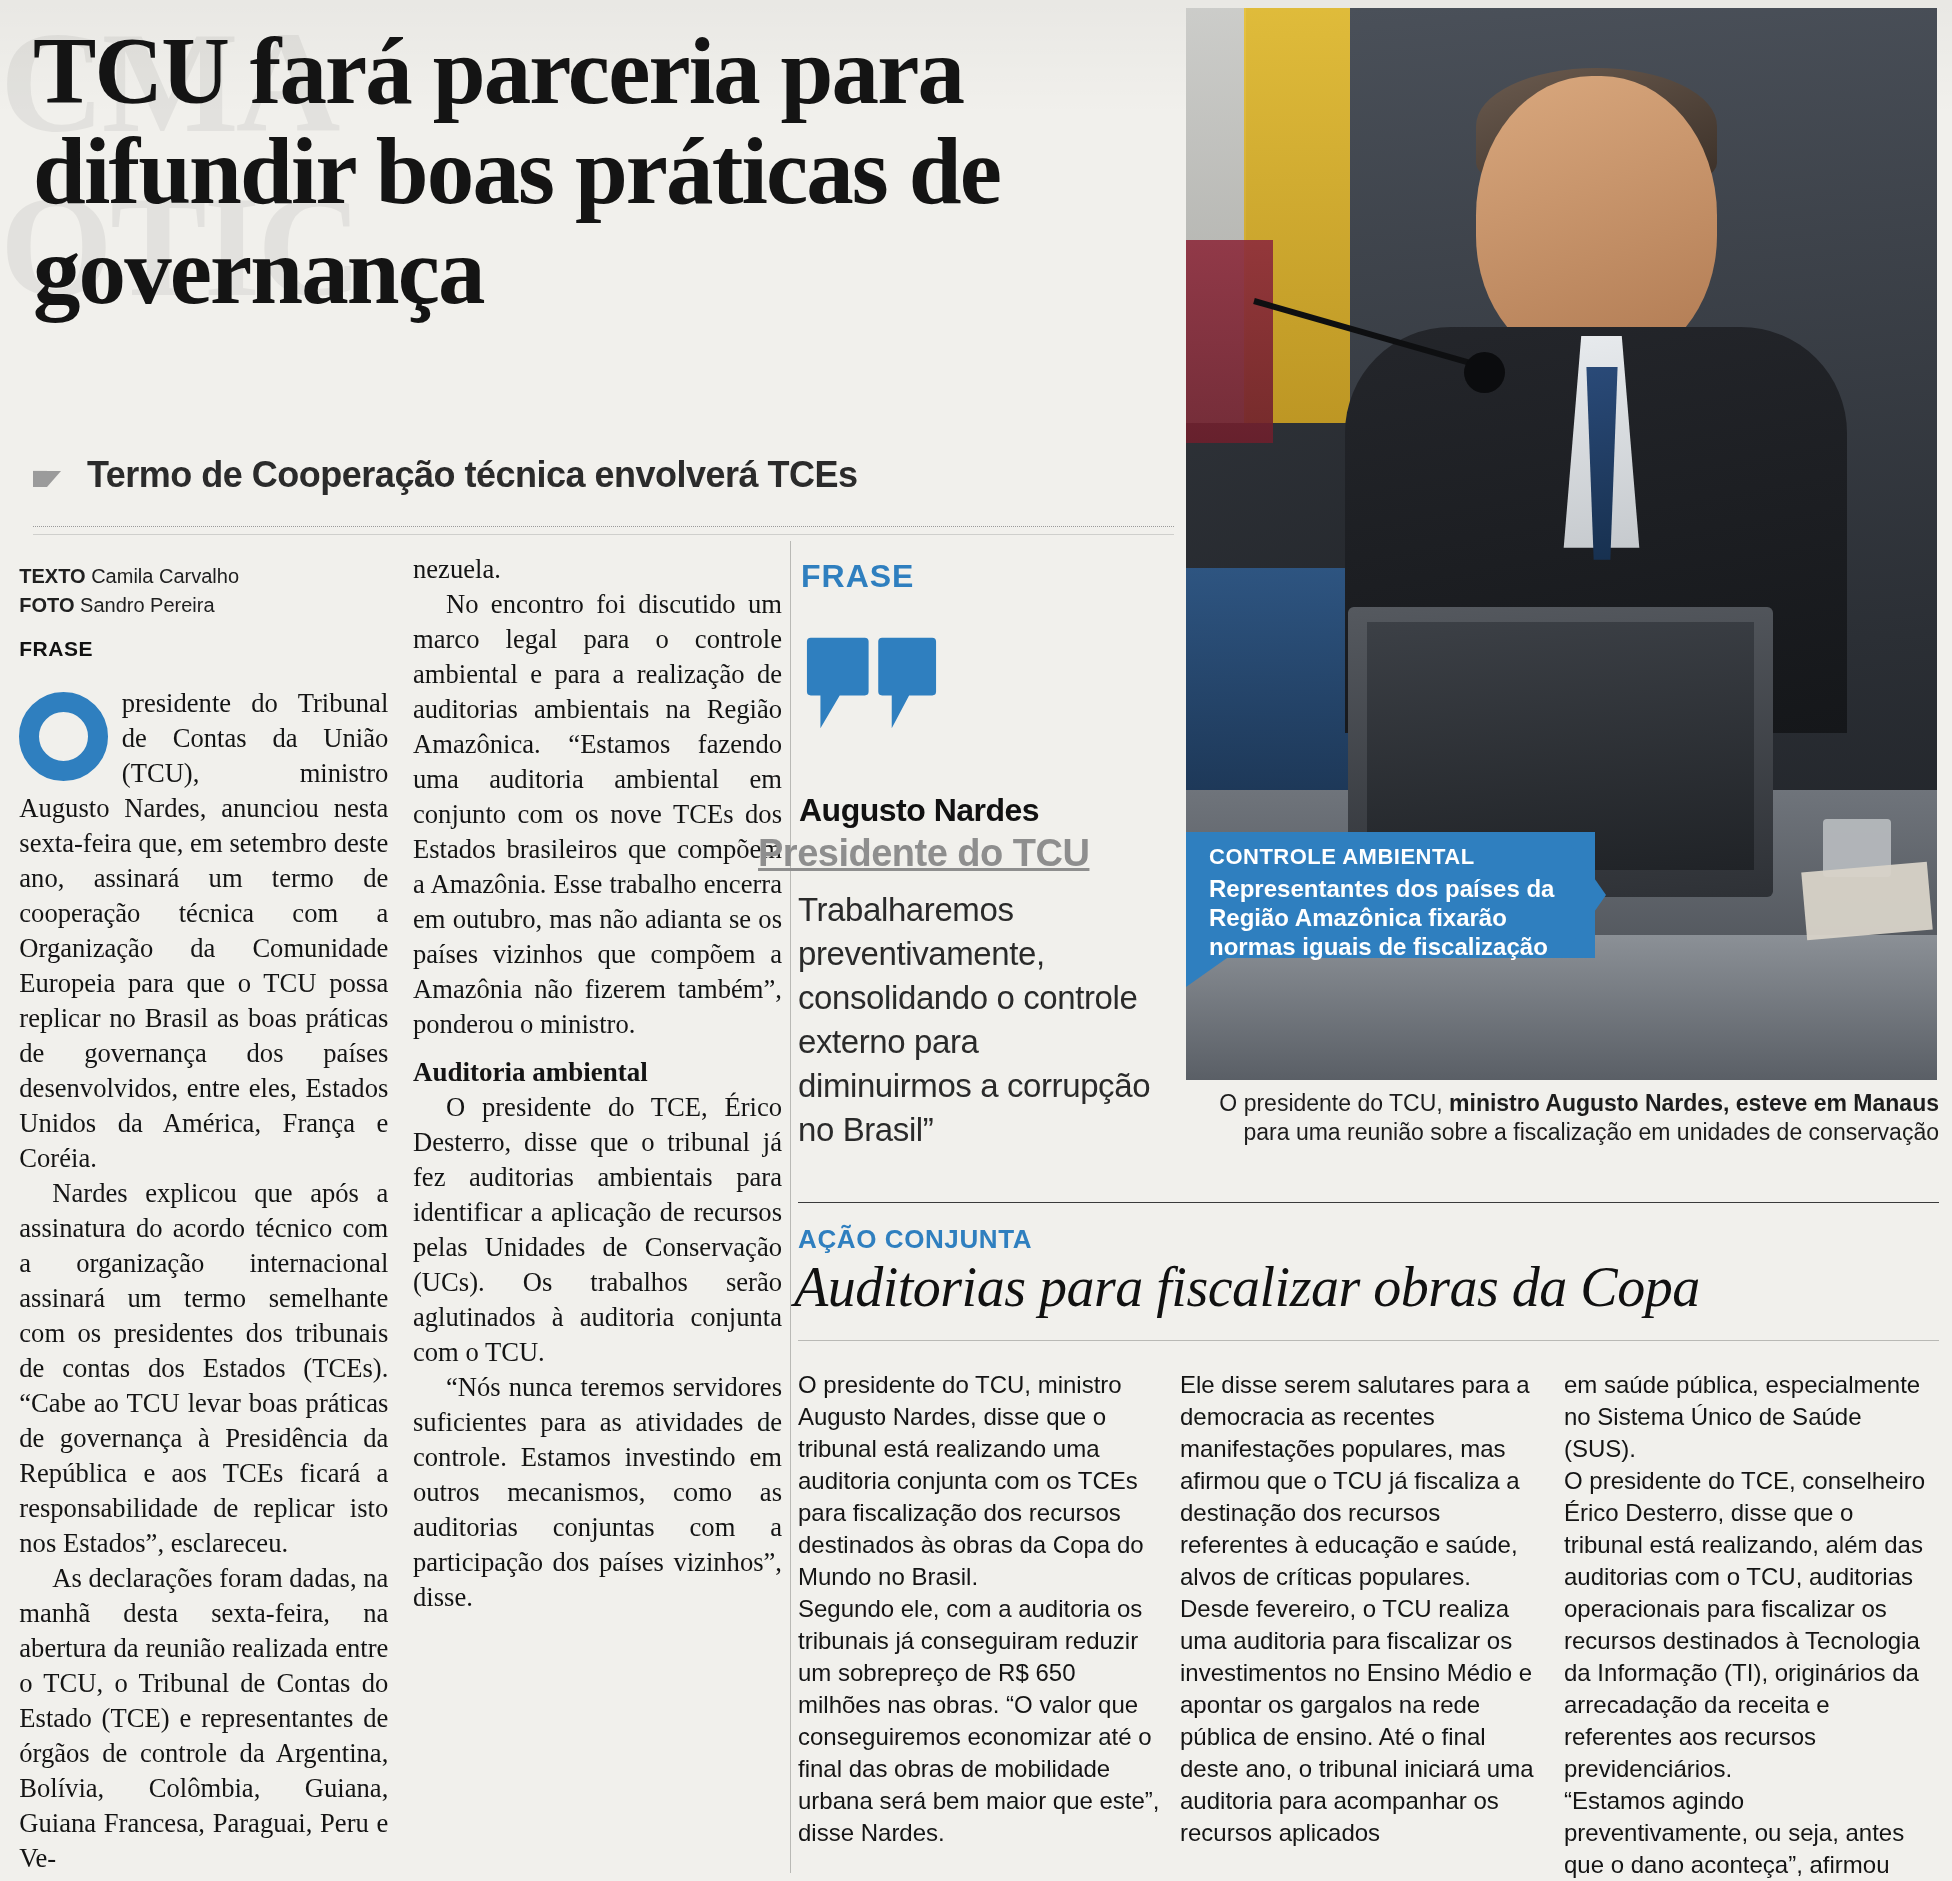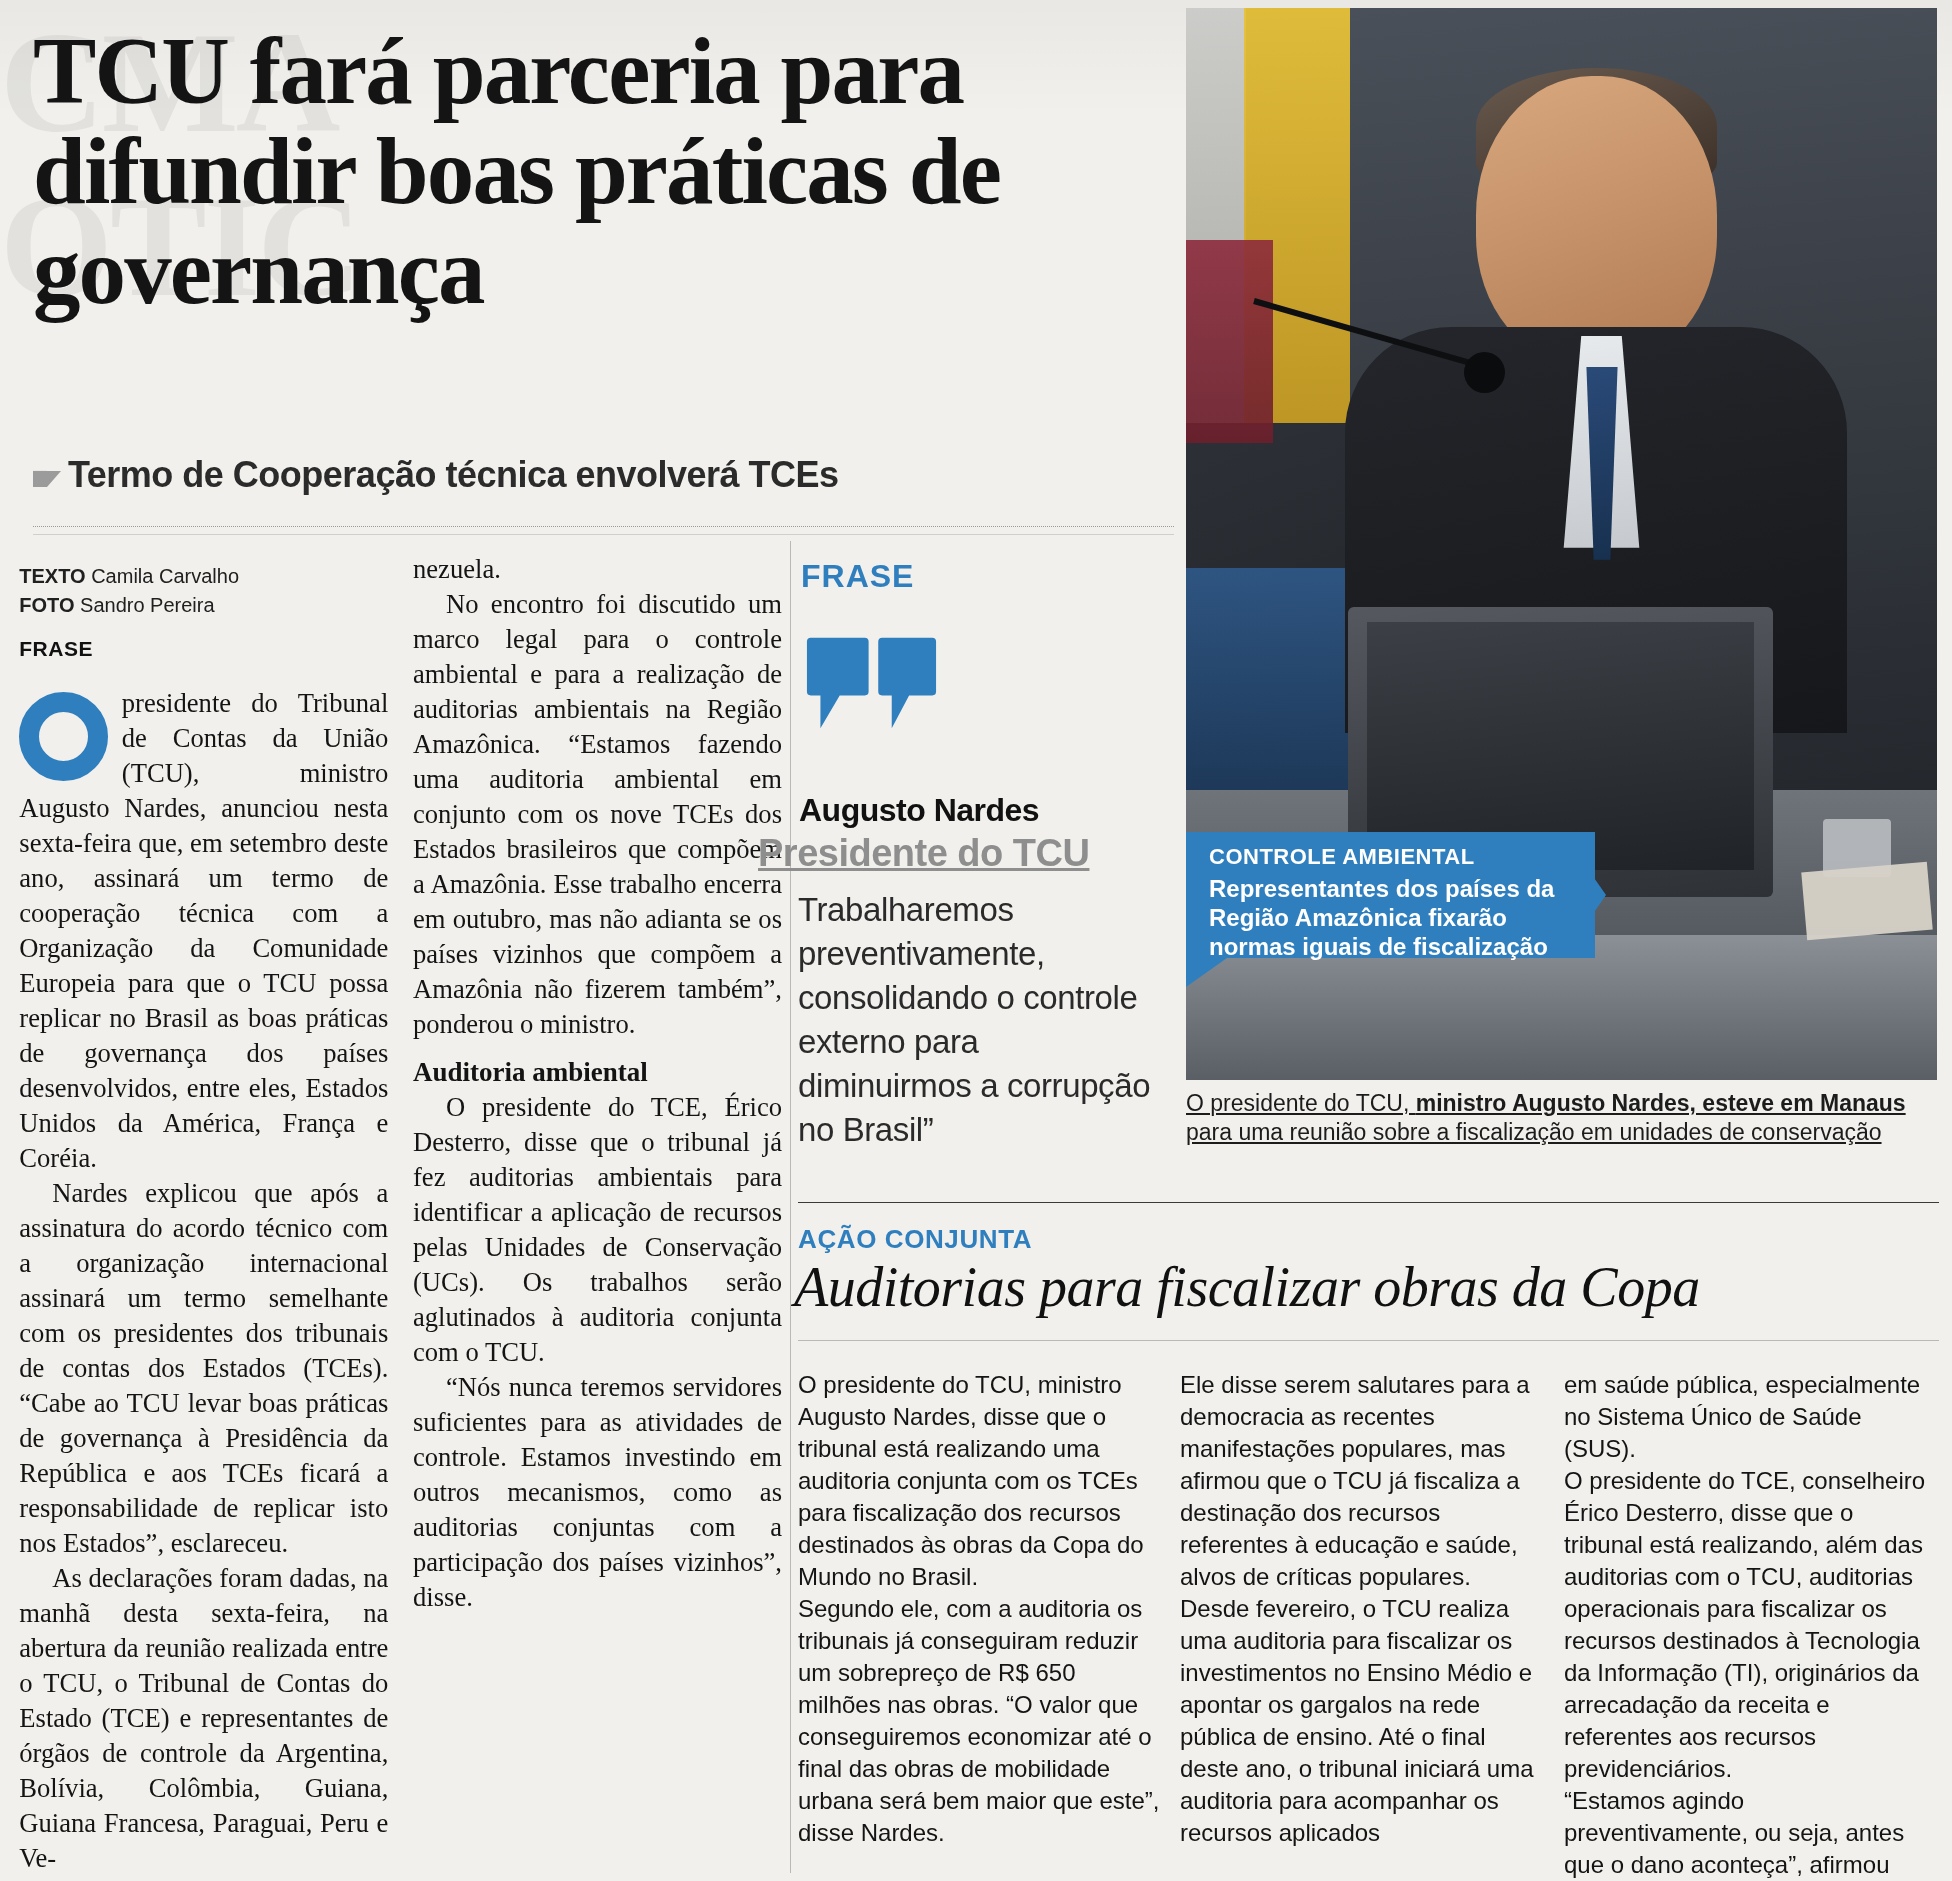--- a/index.html
+++ b/index.html
@@ -30,21 +30,21 @@
     position:absolute;left:33px;top:21px;width:1139px;
     font-family:"Liberation Serif", serif;
     font-weight:bold;
     font-size:95px;
     line-height:100px;
     letter-spacing:-1.9px;
     color:#141414;
   }
   .kicker-wrap{
     position:absolute;left:33px;top:454px;width:1139px;
-    display:flex;align-items:center;gap:7px;
+    display:flex;align-items:center;gap:26px;
   }
   .kicker-tri{
     width:0;height:0;border-left:14.5px solid #8d8d8d;border-right:14.5px solid transparent;
     border-top:16.4px solid #8d8d8d;border-bottom:0;opacity:.85;
     transform:translateY(3.9px);
   }
   .kicker{
     font-family:"Liberation Sans", sans-serif;
     font-weight:bold;font-size:36px;color:#2b2b2b;letter-spacing:-0.5px;
   }
@@ -173,21 +173,21 @@
   .ph-flag-tail{
     position:absolute;left:1562px;top:832px;width:0;height:0;
     border-top:63px solid transparent;border-bottom:63px solid transparent;border-left:44px solid #2f7fbf;
   }
   .ph-flag-notch{
     position:absolute;left:1186px;top:958px;width:0;height:0;
     border-left:41px solid #2f7fbf;border-bottom:29px solid transparent;
   }
   .ph-cap{
     position:absolute;left:1186px;top:1089px;width:753px;
-    font-family:"Liberation Sans", sans-serif;font-size:23px;line-height:29px;color:#1c1c1c;text-align:left;text-decoration:underline;
+    font-family:"Liberation Sans", sans-serif;font-size:23px;line-height:29px;color:#1c1c1c;text-align:right;
   }
   .ph-cap b{font-weight:bold;}
 
   
   .sec-rule{
     position:absolute;left:798px;top:1202px;width:1141px;height:0;border-top:1.9px solid #3a3a3a;
   }
   .vrule{
     position:absolute;left:790px;top:541px;width:0;height:1332px;border-left:1px solid #b9b9b5;
   }

